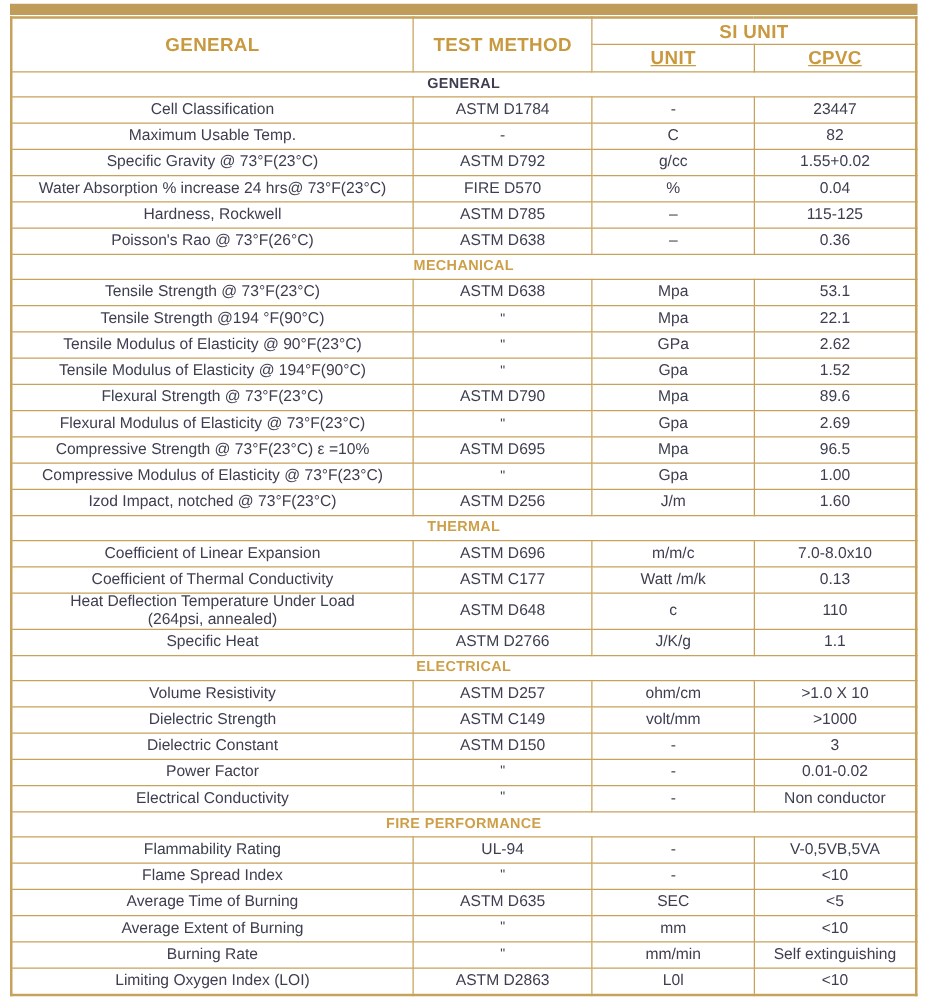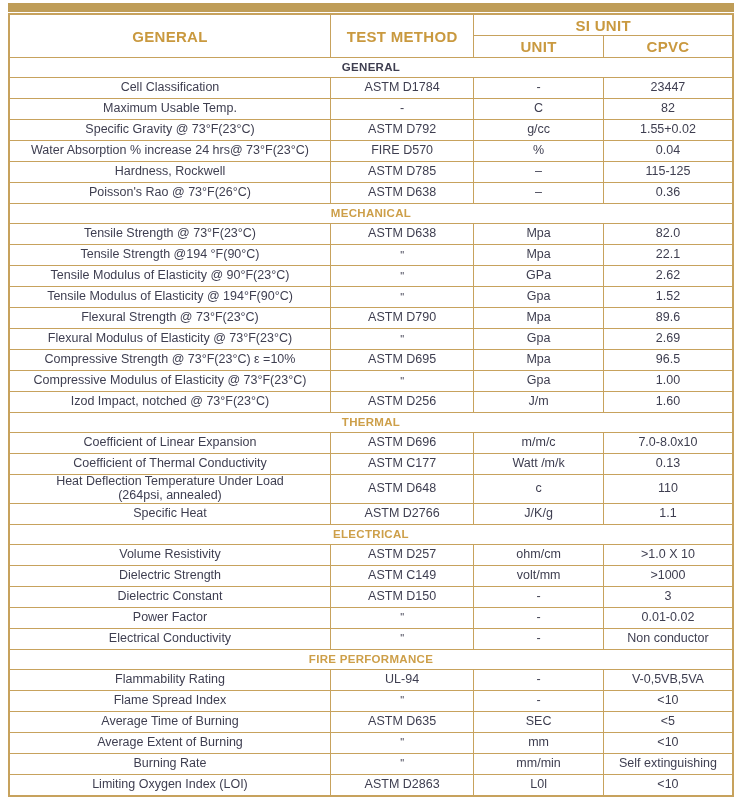--- a/index.html
+++ b/index.html
@@ -40,21 +40,21 @@
     overflow: hidden;
   }
   thead th {
     color: #c9993f;
     font-weight: bold;
     font-size: 15px;
     letter-spacing: 0.3px;
     background: #ffffff;
   }
   thead tr.h1 th { height: 20px; }
-  thead tr.h2 th { height: 21px; }
+  thead tr.h2 th { height: 21px; text-decoration: underline; }
 
   tbody td {
     color: #3e3e50;
     font-size: 12.5px;
     height: 20px;
     line-height: 1.1;
     background: #ffffff;
   }
   tr.section td {
     height: 19px;
@@ -131,21 +131,21 @@
           <td>–</td>
           <td>0.36</td>
         </tr>
         <tr class="section">
           <td colspan="4" class="sec-gold">MECHANICAL</td>
         </tr>
         <tr>
           <td class="col-prop">Tensile Strength @ 73°F(23°C)</td>
           <td>ASTM D638</td>
           <td>Mpa</td>
-          <td>82.0</td>
+          <td>53.1</td>
         </tr>
         <tr>
           <td class="col-prop">Tensile Strength @194 °F(90°C)</td>
           <td class="ditto">"</td>
           <td>Mpa</td>
           <td>22.1</td>
         </tr>
         <tr>
           <td class="col-prop">Tensile Modulus of Elasticity @ 90°F(23°C)</td>
           <td class="ditto">"</td>

